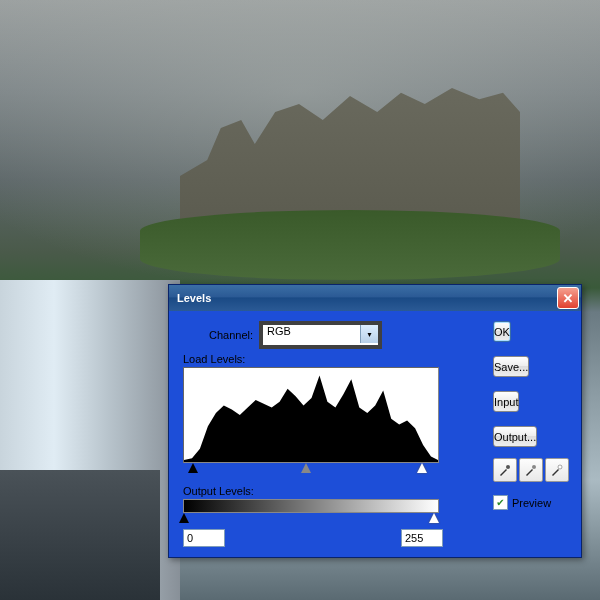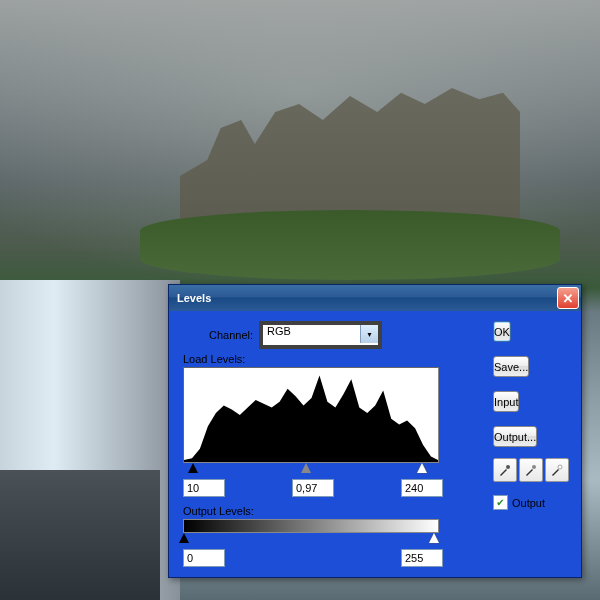--- a/index.html
+++ b/index.html
@@ -271,27 +271,20 @@
 
       <div class="histogram-box">
         <svg class="histogram-svg" viewBox="0 0 254 94" preserveAspectRatio="none">
           <polygon id="hist-poly" fill="#000" points="0,94 0.0,92.1 8.0,90.2 15.9,80.8 23.9,58.3 31.9,45.1 39.8,37.6 47.8,41.4 55.8,47.0 63.7,39.5 71.7,32.0 79.7,35.7 87.7,39.5 95.6,33.8 103.6,20.7 111.6,28.2 119.5,37.6 127.5,30.1 135.5,7.5 143.4,33.8 151.4,39.5 159.4,26.3 167.3,11.3 175.3,39.5 183.3,45.1 191.2,37.6 199.2,22.6 207.2,50.8 215.2,56.4 223.1,52.6 231.1,60.2 239.1,77.1 247.0,88.4 254.0,92.1 254,94"></polygon>
         </svg>
       </div>
       <div class="slider-track">
         <div class="slider-triangle tri-black" style="left:5px"></div>
         <div class="slider-triangle tri-gray" style="left:118px"></div>
         <div class="slider-triangle tri-white" style="left:234px"></div>
-      </div>
-      <div class="input-row">
-        <input class="num-input" value="10" style="">
-        <div style="flex:1"></div>
-        <input class="num-input" style="text-align: left;" value="0,97">
-        <div style="flex:1"></div>
-        <input class="num-input" value="240" style="">
       </div>
 
       <div class="section-label" style="margin-top:8px">Output Levels:</div>
       <div class="gradient-bar"></div>
       <div class="slider-track">
         <div class="slider-triangle tri-black" style="left:-4px"></div>
         <div class="slider-triangle tri-white" style="left:246px"></div>
       </div>
       <div class="input-row">
         <input class="num-input" value="0" style="">
@@ -325,17 +318,17 @@
         <div class="eyedropper">
           <svg width="14" height="14" viewBox="0 0 14 14">
               <path d="M2 12 L8 6 L9 7 L3 13 Z" fill="#333"></path>
               <circle cx="10" cy="4" r="2" fill="#fff" stroke="#555" stroke-width="0.5"></circle>
             </svg>
         </div>
       </div>
 
       <div class="preview-row">
         <div class="checkbox">✔</div>
-        <span>Output</span>
+        <span>Preview</span>
       </div>
     </div>
   </div>
 </div>
 
 </body></html>

